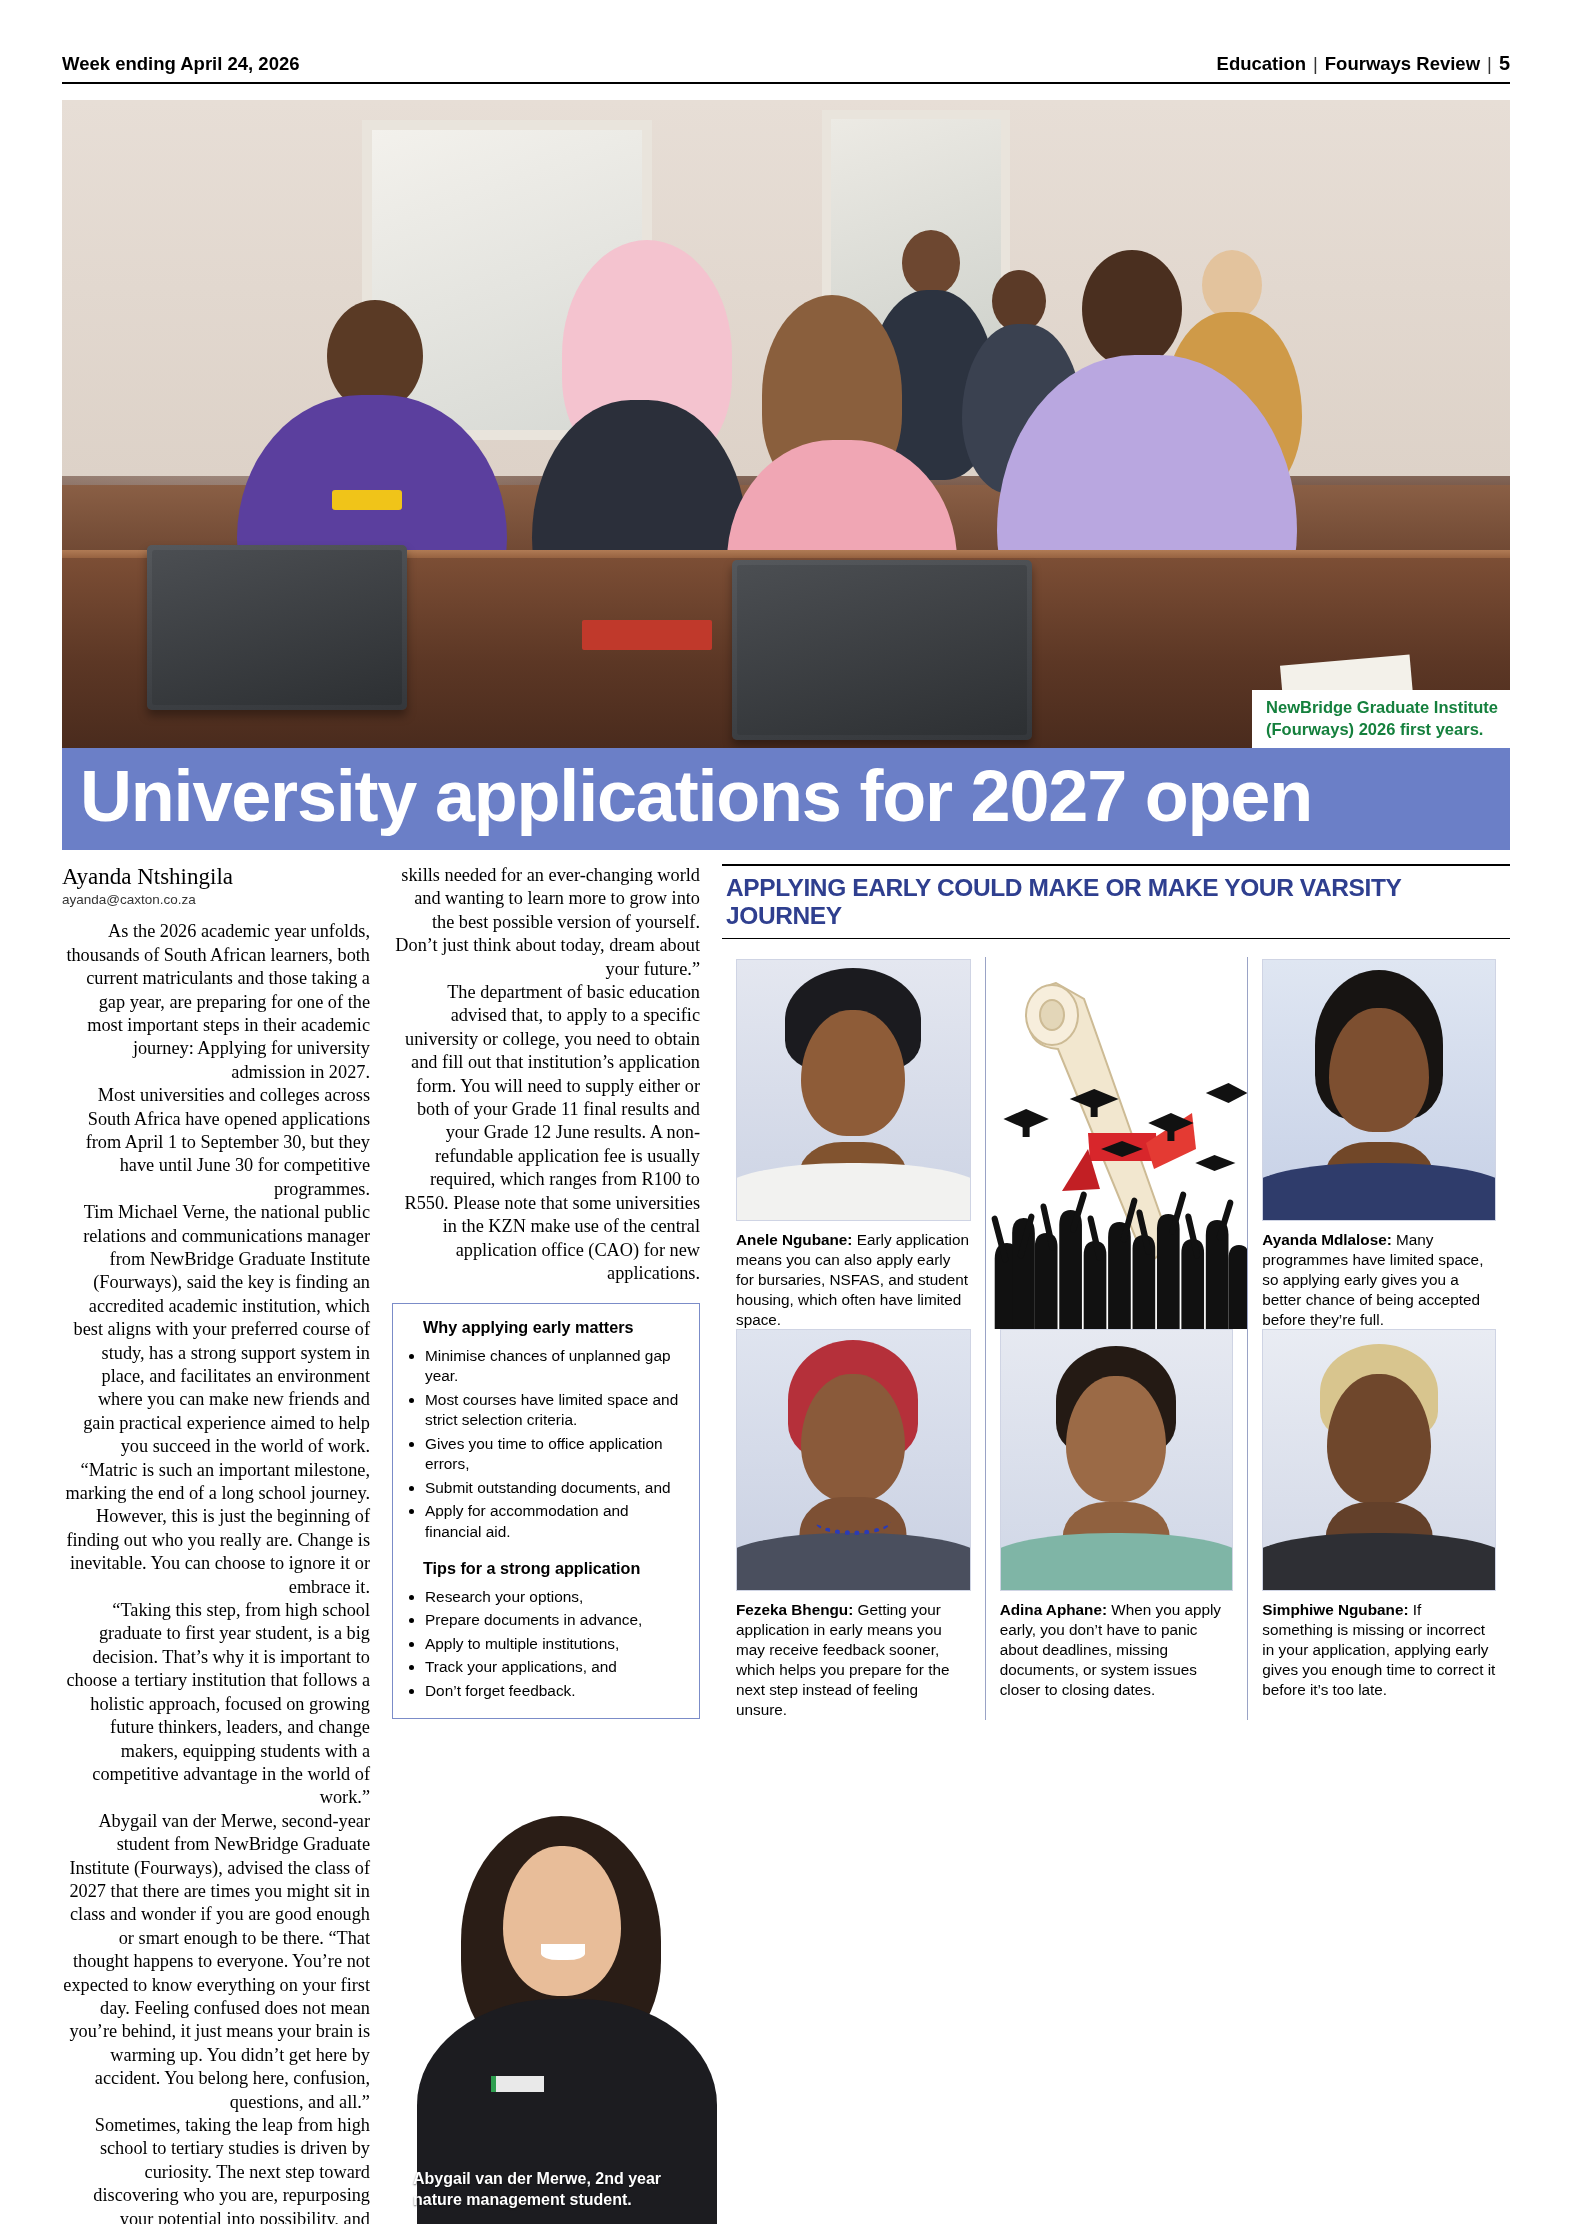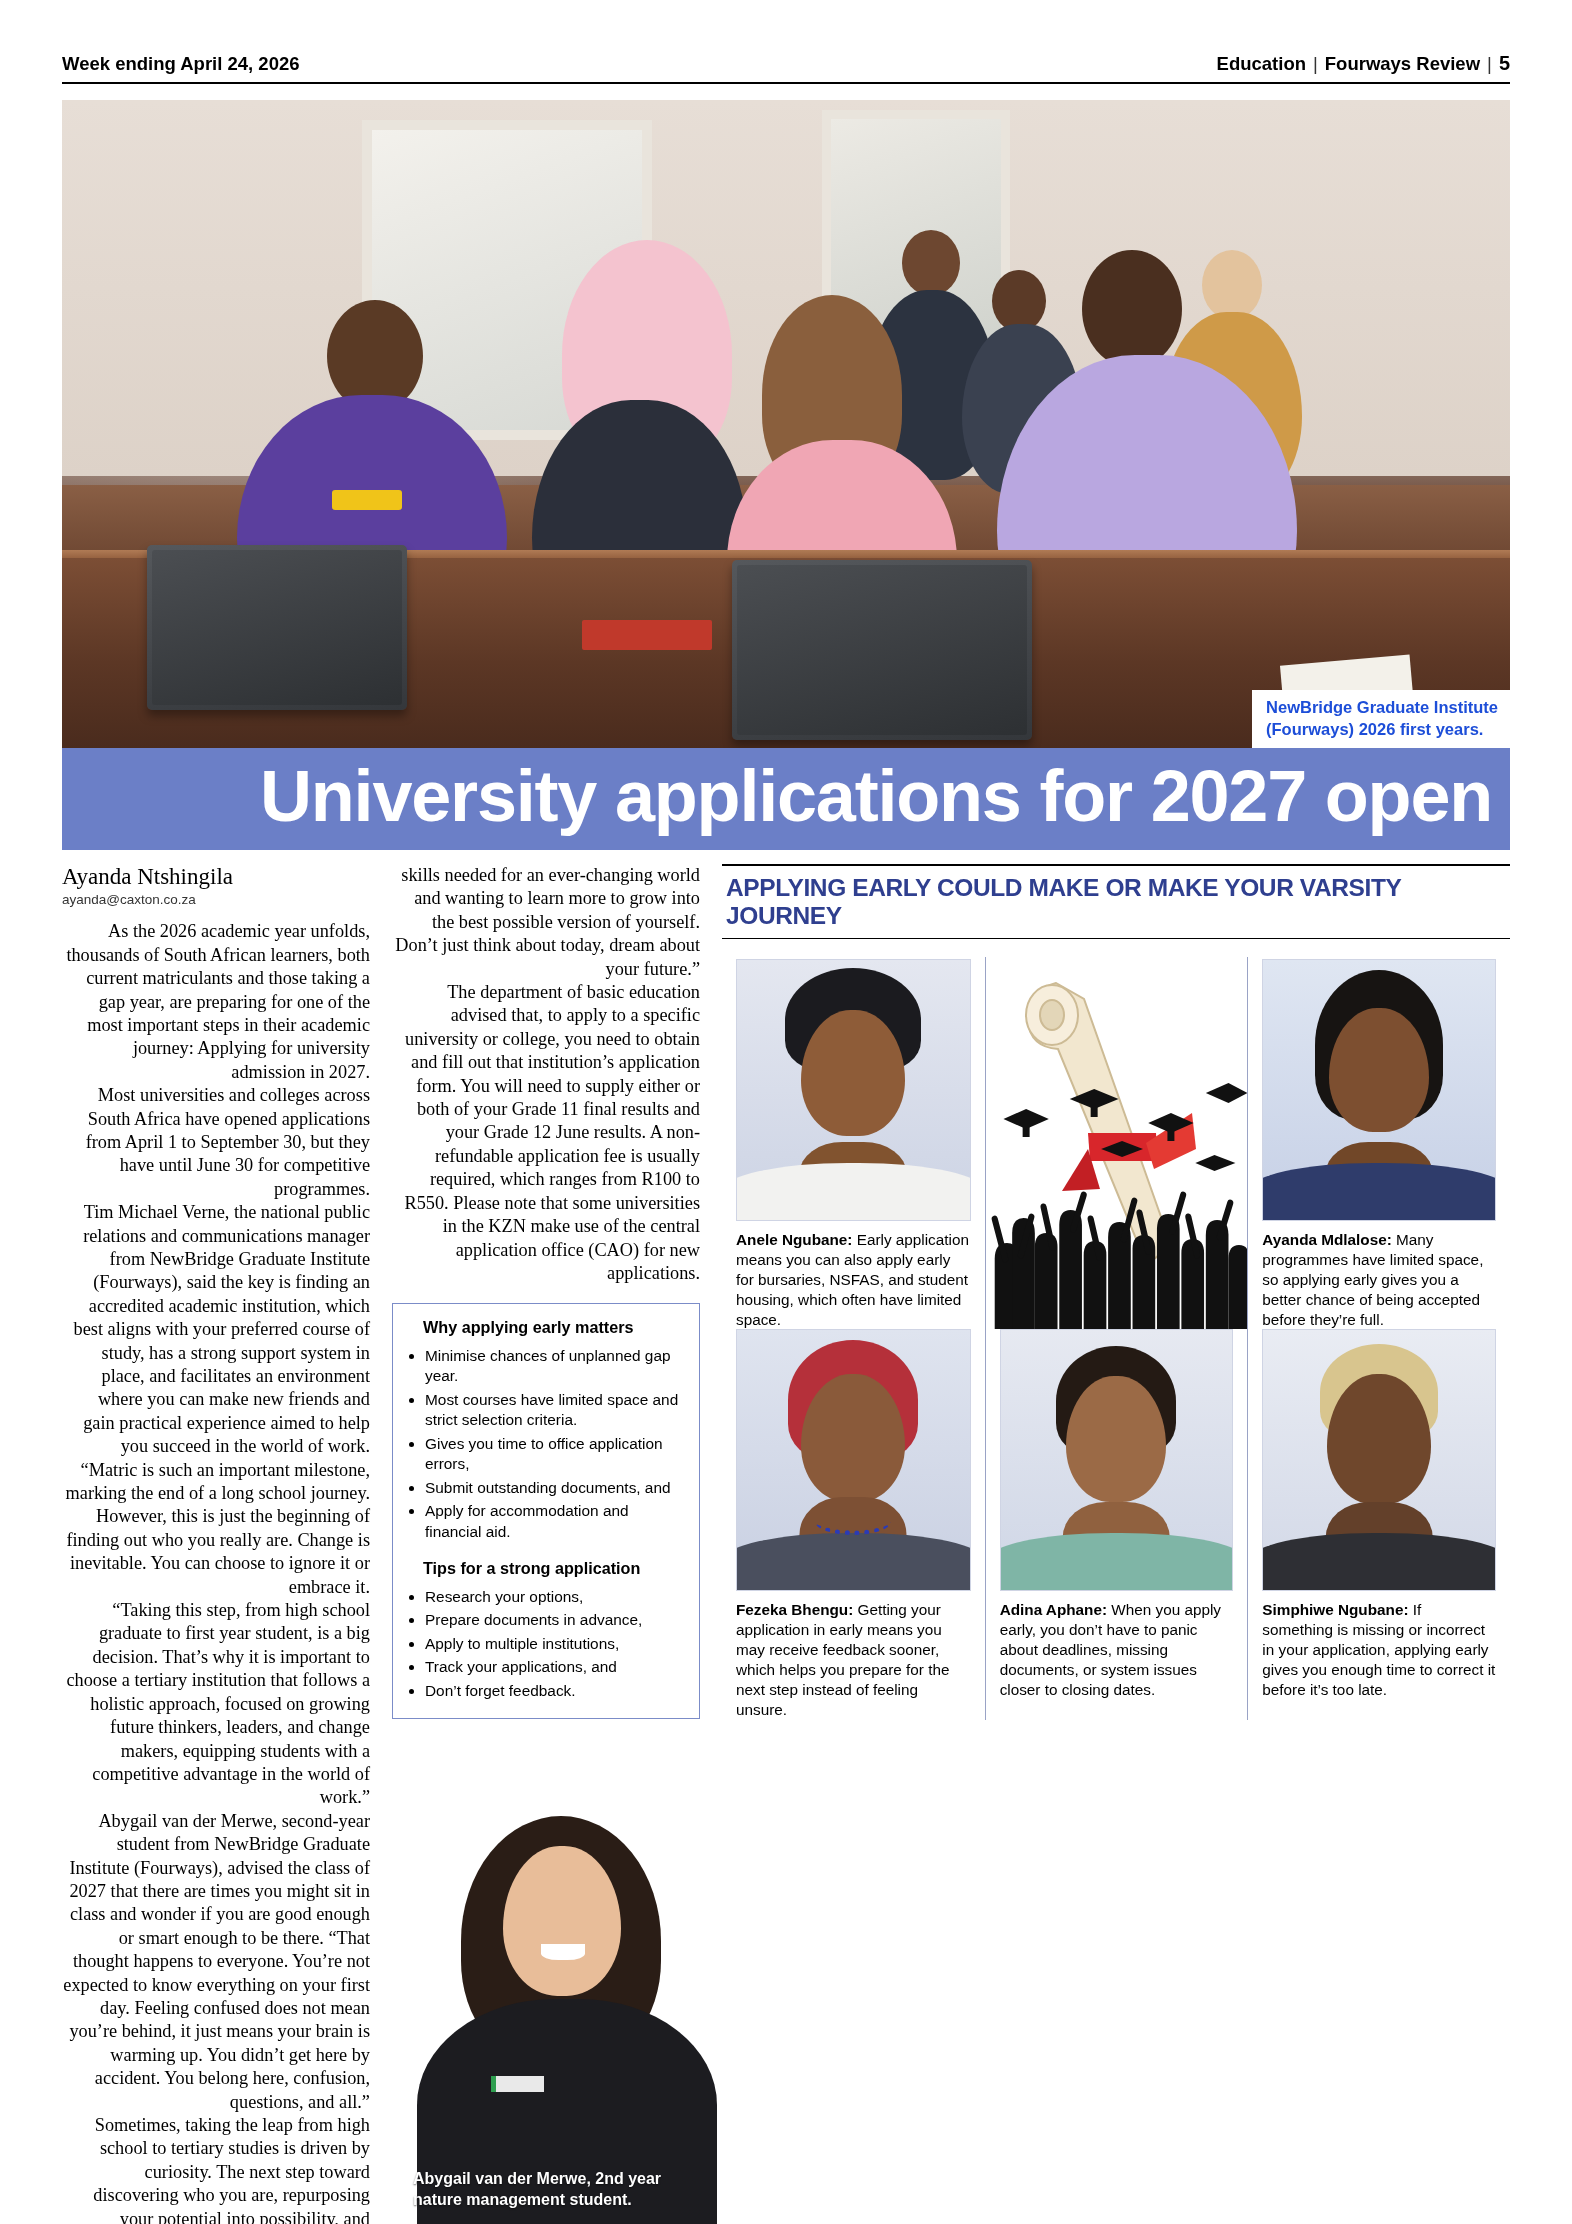--- a/index.html
+++ b/index.html
@@ -79,35 +79,34 @@
     border-radius:5px;
     box-shadow:0 6px 10px rgba(0,0,0,.35);
   }
   .laptop .lid { position:absolute; inset:5px; background:linear-gradient(165deg,#4b4e52,#2d3033); border-radius:3px;}
   .hero-caption {
     position:absolute; right:0; bottom:0;
     background:#ffffff;
     font-family:"Liberation Sans", sans-serif;
     font-size:16.5px; font-weight:bold; line-height:1.3;
     padding:7px 12px 8px 14px;
-    color:#1d4ed8;
+    color:#15803d;
   }
   
   .headline-band {
     width:1448px;
     background:#6b7fc7;
     color:#fff;
     font-family:"Liberation Sans", sans-serif;
     font-weight:bold;
     font-size:72px;
     letter-spacing:-1.2px;
     line-height:1.0;
     padding:12px 18px 18px 18px;
     box-sizing:border-box;
-    text-align:right;
   }
   
   .cols {
     display:flex;
     margin-top:14px;
     width:1448px;
   }
   .col1 { width:330px; padding-right:22px; box-sizing:border-box; }
   .col2 { width:330px; padding-right:22px; box-sizing:border-box; }
   .col3 { width:788px; box-sizing:border-box; }

